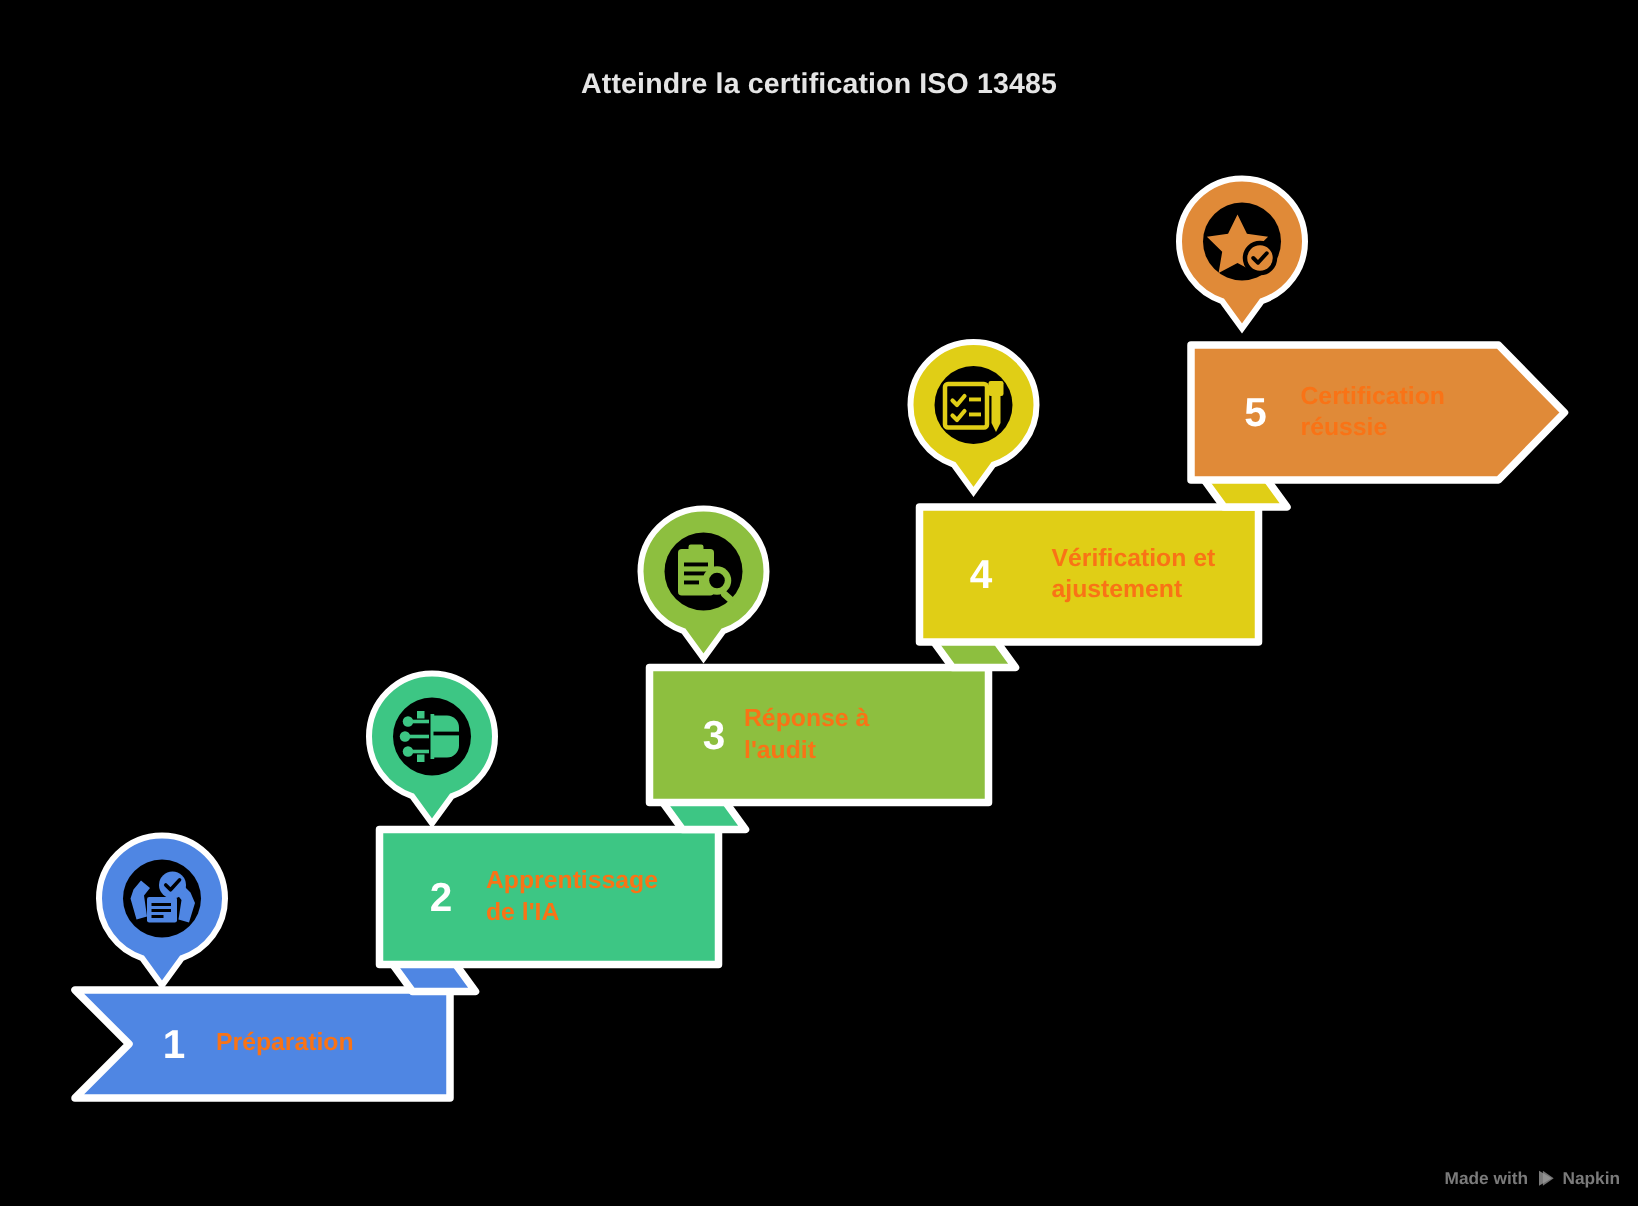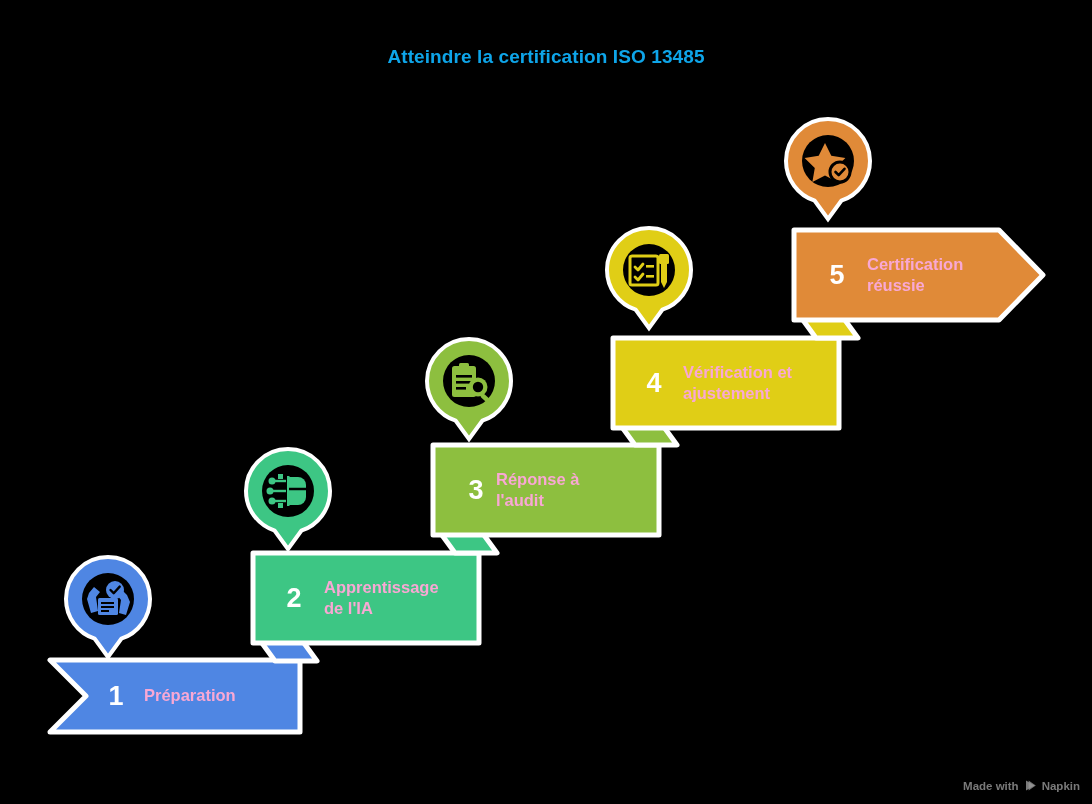--- a/index.html
+++ b/index.html
@@ -23,21 +23,21 @@
     height: 804px;
   }
 
   
   .title {
     position: absolute;
     left: 0;
     top: 46px;
     width: 1092px;
     text-align: center;
-    color: #0ea5e9;
+    color: #e5e5e5;
     font-size: 19px;
     font-weight: bold;
     letter-spacing: 0.1px;
     user-select: none;
   }
 
   
   .step {
     position: absolute;
   }
@@ -70,21 +70,21 @@
   .step-num {
     color: #ffffff;
     font-weight: bold;
     font-size: 27px;
     line-height: 1;
     flex: 0 0 auto;
     text-align: center;
   }
 
   .step-label {
-    color: #f9a8d4;
+    color: #f97316;
     font-weight: bold;
     font-size: 16.5px;
     line-height: 1.28;
     white-space: pre-line;
   }
 
   
   .pin {
     position: absolute;
     width: 100px;
@@ -167,21 +167,21 @@
     <path d="M3,3 L45,3 L61,25 L19,25 Z" fill="#8dbf3f" stroke="#ffffff" stroke-width="5" stroke-linejoin="round"></path>
   </svg>
 
   <div class="step" style="left:610px; top:335px; width:232px; height:96px;">
     <div class="banner" style="width:232px; height:96px;">
       <svg class="banner-svg" width="232" height="96" viewBox="0 0 232 96">
         <path d="M3,3 L229,3 L229,93 L3,93 Z" fill="#e0ce16" stroke="#ffffff" stroke-width="5" stroke-linejoin="round"></path>
       </svg>
       <div class="banner-text" style="width:232px; padding-left:24px;">
         <div class="step-num" style="width:40px;">4</div>
-        <div class="step-label" style="margin-left:9px;">Vérification et
+        <div class="step-label" style="margin-left:27px;">Vérification et
 ajustement</div>
       </div>
     </div>
   </div>
 
   <svg style="position:absolute; left:797px; top:313px;" width="64" height="28" viewBox="0 0 64 28">
     <path d="M3,3 L45,3 L61,25 L19,25 Z" fill="#e0ce16" stroke="#ffffff" stroke-width="5" stroke-linejoin="round"></path>
   </svg>
 
   <div class="step" style="left:791px; top:227px; width:256px; height:96px;">

